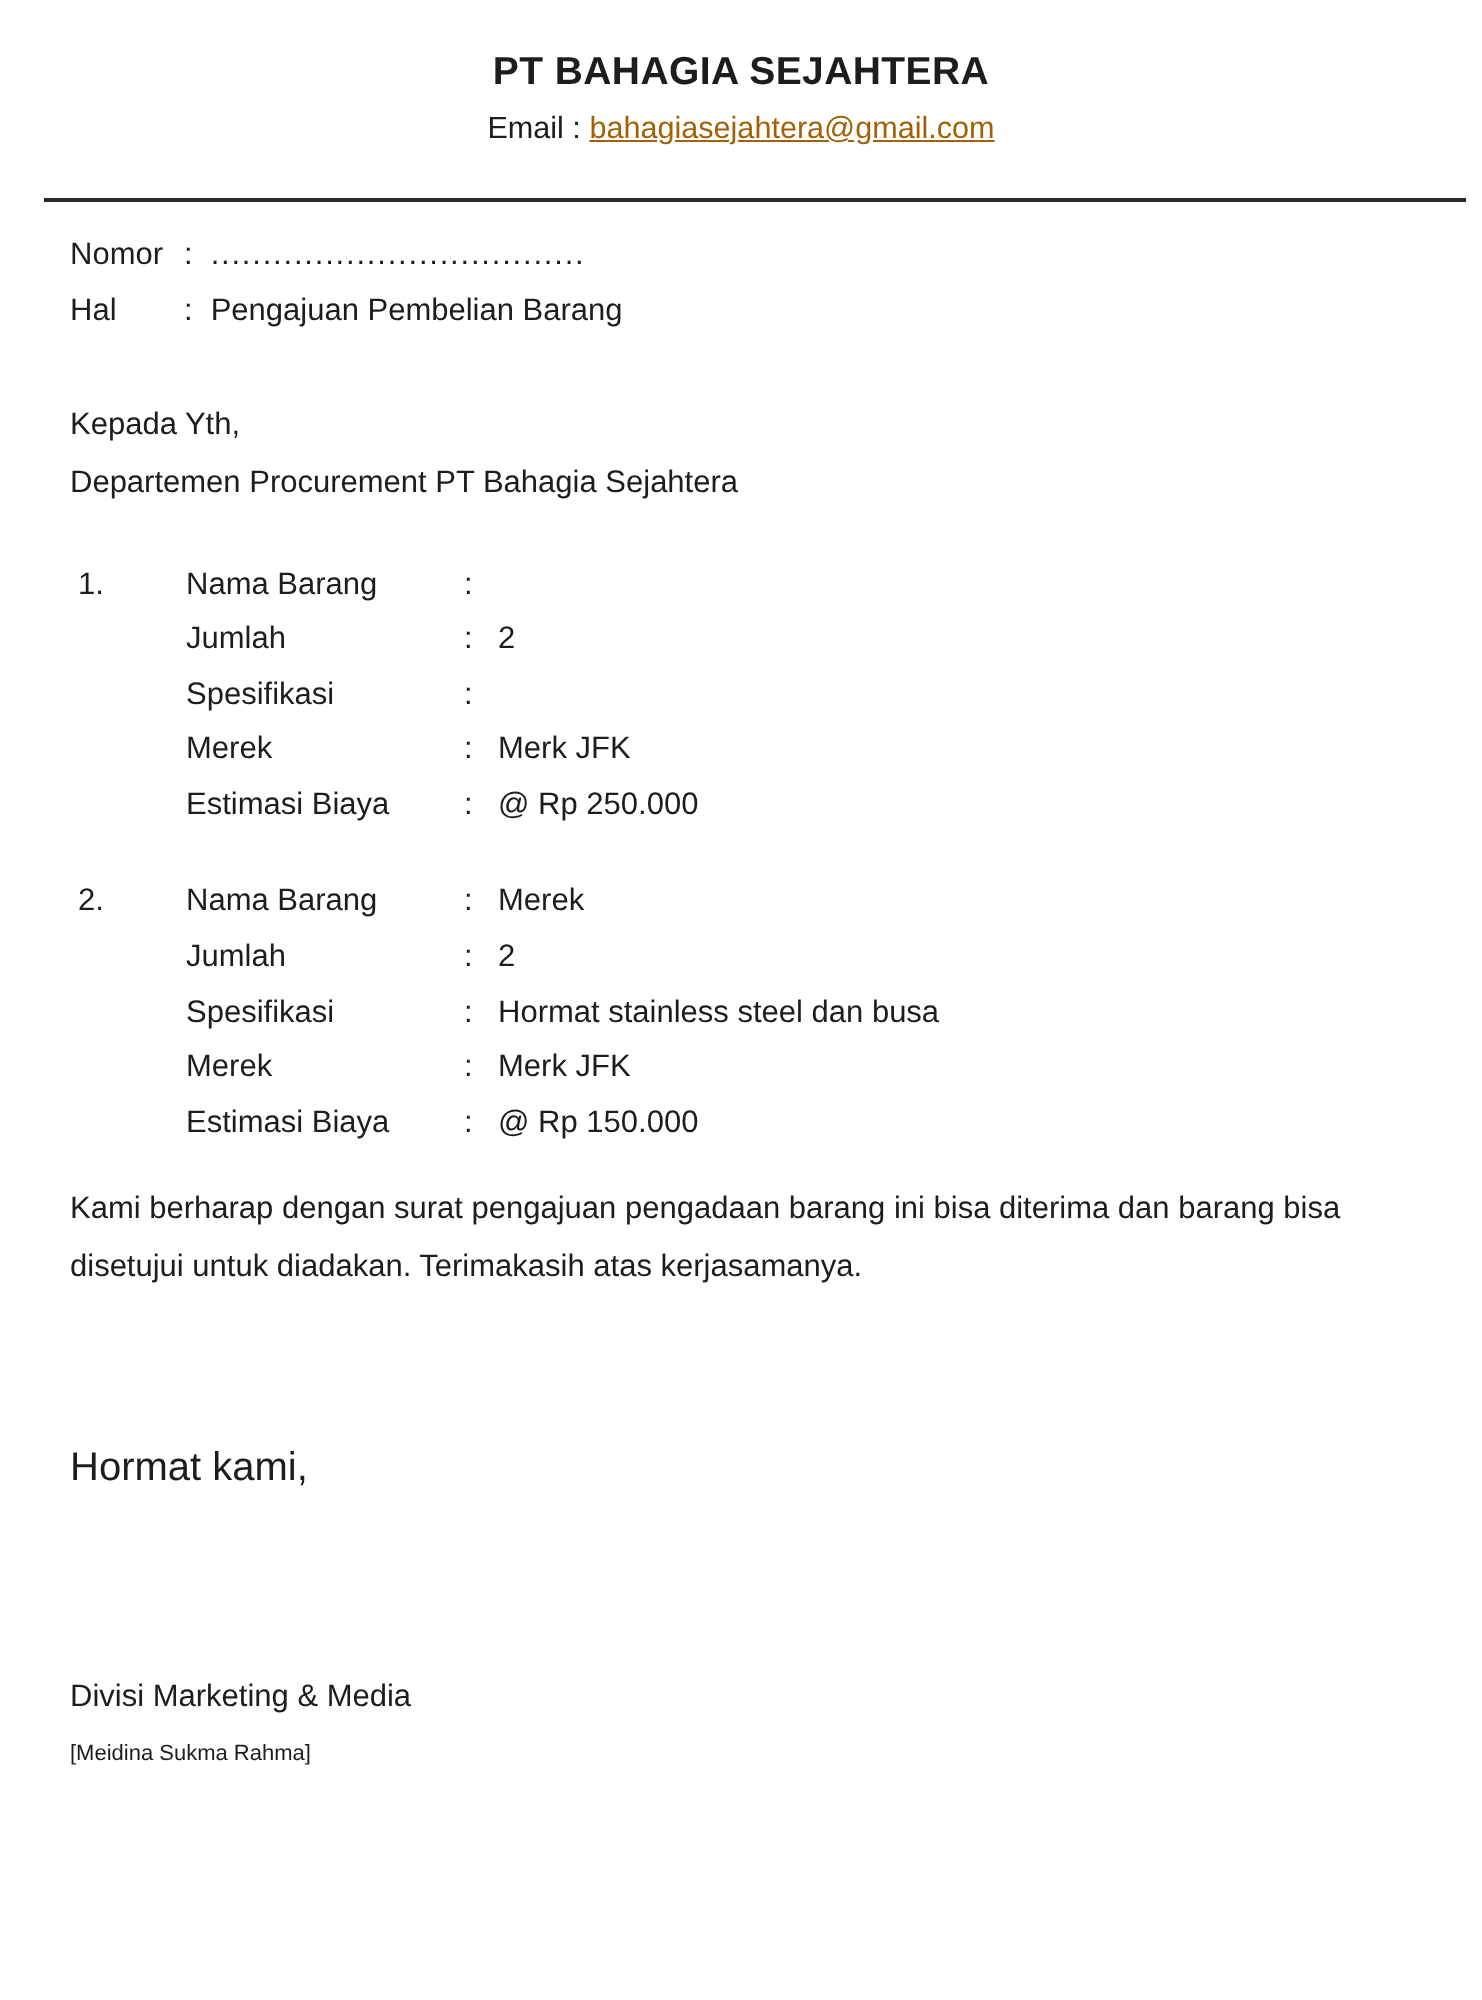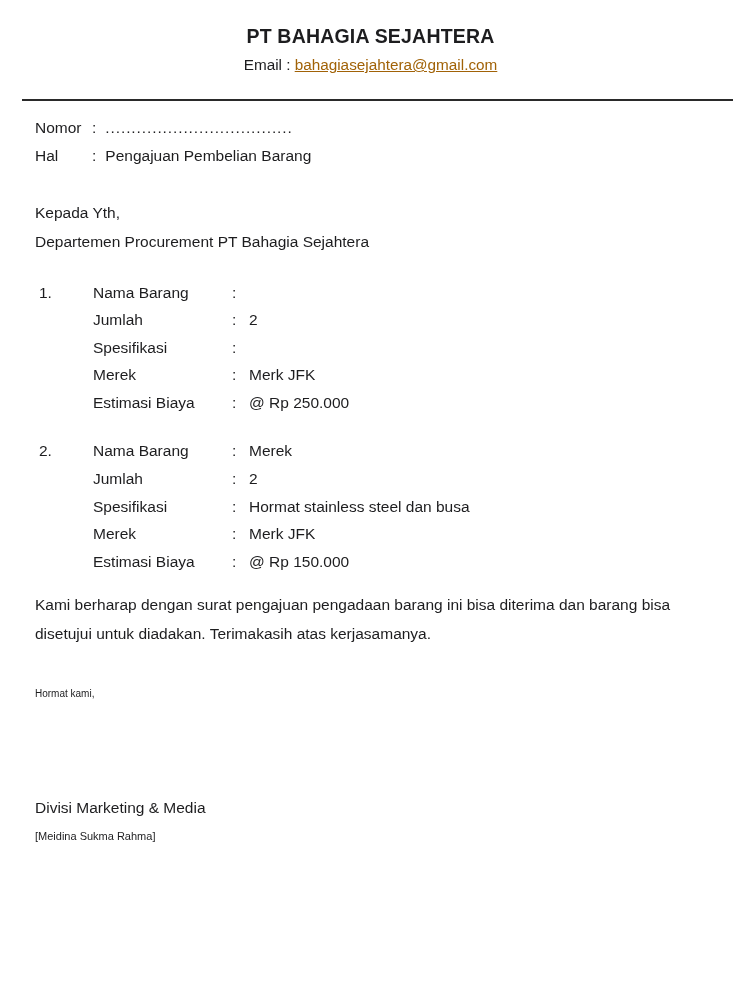--- a/index.html
+++ b/index.html
@@ -53,21 +53,21 @@
   .item + .item { margin-top: 21px; }
   .item-row { display: flex; line-height: 27.6px; }
   .item-num { width: 23px; padding-left: 4px; }
   .item-label { width: 139px; margin-left: 35px; }
   .item-colon { width: 17px; }
   .item-value { flex: 1; }
 
   .closing { margin-top: 15px; font-size: 15.5px; line-height: 29px; }
 
   
-  .sign-salutation { margin-top: 31px; font-size: 10px; line-height: 29px; }
+  .sign-salutation { margin-top: 72px; font-size: 20px; line-height: 29px; }
   .sign-division { margin-top: 85px; font-size: 15.5px; line-height: 29px; }
   .sign-name { font-size: 11px; line-height: 29px; }
 </style>
 </head>
 <body>
 
 <div class="page">
 
   <div class="letterhead">
     <div class="company-name">PT BAHAGIA SEJAHTERA</div>

